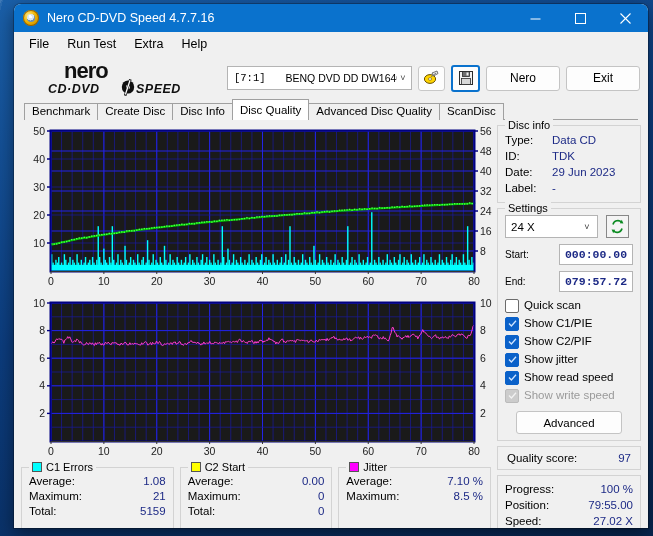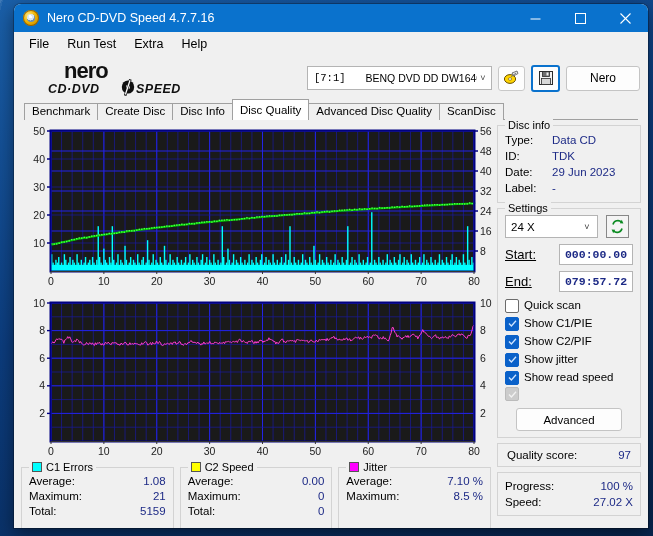--- a/index.html
+++ b/index.html
@@ -124,21 +124,21 @@
     width:84px;height:21px;background:#fff;border:1px solid #b4b4b4;display:flex;align-items:center;
     font-size:11.5px;padding:0 2px 0 5px;color:#000;
   }
   .sel .t{flex:1 1 auto;}
   .sel .a{width:16px;text-align:center;font-size:9px;color:#333;}
   .refresh{
     width:21px;height:21px;border:1px solid #888;background:#f4f4f4;
     display:flex;align-items:center;justify-content:center;margin-left:8px;
   }
   .fieldrow{display:flex;align-items:center;margin-top:6px;}
-  .fieldrow .lbl{width:54px;font-size:13px;color:#000;text-decoration:underline;}
+  .fieldrow .lbl{width:54px;font-size:10px;color:#000;}
   .txtin{
     flex:1 1 auto;height:19px;background:#fff;border:1px solid #b4b4b4;
     font-family:"Liberation Mono",monospace;font-size:11.5px;color:#1d2a86;
     display:flex;align-items:center;justify-content:center;font-weight:bold;
   }
   .chk{display:flex;align-items:center;gap:5px;font-size:11.5px;color:#000;line-height:17px;margin-top:1px;}
   .box{
     width:12px;height:12px;border:1px solid #6b6b6b;background:#fff;flex:0 0 auto;border-radius:2px;
     display:flex;align-items:center;justify-content:center;
   }
@@ -223,20 +223,21 @@
     <div class="tbtn focus">
       <svg width="14" height="14" viewBox="0 0 14 14">
         <rect x="0.5" y="0.5" width="13" height="13" fill="#f2f2f2" stroke="#2b2b2b" stroke-width="1"></rect>
         <rect x="3.5" y="0.5" width="7" height="5" fill="#6f6f6f" stroke="#2b2b2b" stroke-width="0.8"></rect>
         <rect x="7.5" y="1.5" width="2" height="3" fill="#f2f2f2"></rect>
         <rect x="2.5" y="7.5" width="9" height="6" fill="#d8d8d8" stroke="#2b2b2b" stroke-width="0.8"></rect>
       </svg>
     </div>
 
     <div class="pbtn">Nero</div>
+    <div class="pbtn">Exit</div>
   </div>
 
   <div class="tabstrip">
     <div class="tab">Benchmark</div>
     <div class="tab">Create Disc</div>
     <div class="tab">Disc Info</div>
     <div class="tab active">Disc Quality</div>
     <div class="tab">Advanced Disc Quality</div>
     <div class="tab">ScanDisc</div>
   </div>
@@ -955,21 +956,21 @@
           </div>
           <div class="row">
             <span class="rowlbl">Total:</span>
             <span class="v">5159</span>
           </div>
         </div>
 
         <div class="gbox">
           <div class="legend">
             <span class="swatch" id="sw-c2" style="background: rgb(255, 255, 0);"></span>
-            <span>C2 Speed</span>
+            <span>C2 Start</span>
           </div>
           <div class="row">
             <span class="rowlbl">Average:</span>
             <span class="v">0.00</span>
           </div>
           <div class="row">
             <span class="rowlbl">Maximum:</span>
             <span class="v">0</span>
           </div>
           <div class="row">
@@ -1081,39 +1082,44 @@
                 </svg>
             </span>
             <span>Show read speed</span>
           </div>
           <div class="chk disabled">
             <span class="box dis">
               <svg width="9" height="9" viewBox="0 0 9 9">
                   <polyline points="1,4.5 3.4,7 8,1.8" fill="none" stroke="#f2f2f2" stroke-width="1.3"></polyline>
                 </svg>
             </span>
+            <span>Show write speed</span>
           </div>
         </div>
 
         <div class="advbtn">Advanced</div>
       </div>
 
       <div class="gbox" style="padding:4px 7px;">
         <div class="qline">
           <span>Quality score:</span>
           <span class="v">97</span>
         </div>
       </div>
 
       <div class="gbox prog" style="padding:5px 7px;">
         <div class="row">
           <span>Progress:</span>
           <span class="v">100 %</span>
         </div>
         <div class="row">
+          <span>Position:</span>
+          <span class="v">79:55.00</span>
+        </div>
+        <div class="row">
           <span>Speed:</span>
           <span class="v">27.02 X</span>
         </div>
       </div>
 
     </div>
   </div>
 </div>
 
 </body></html>

